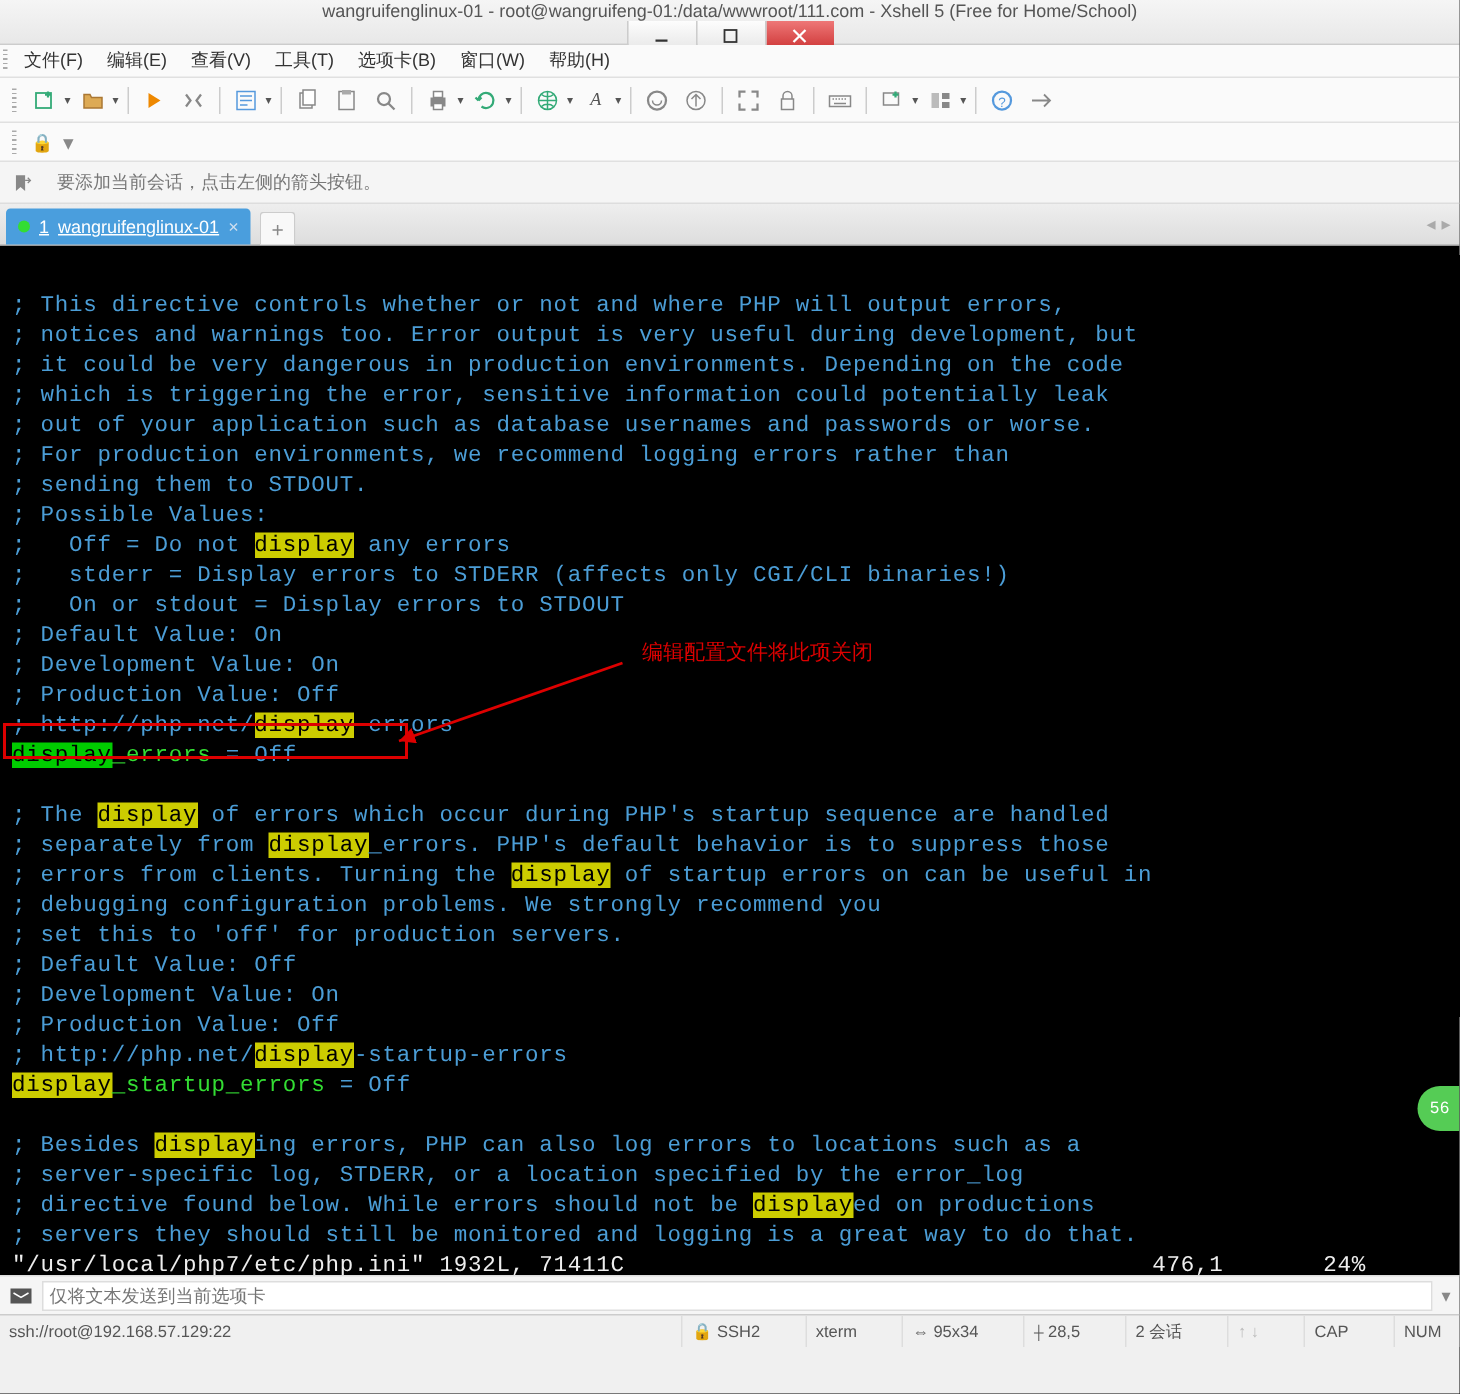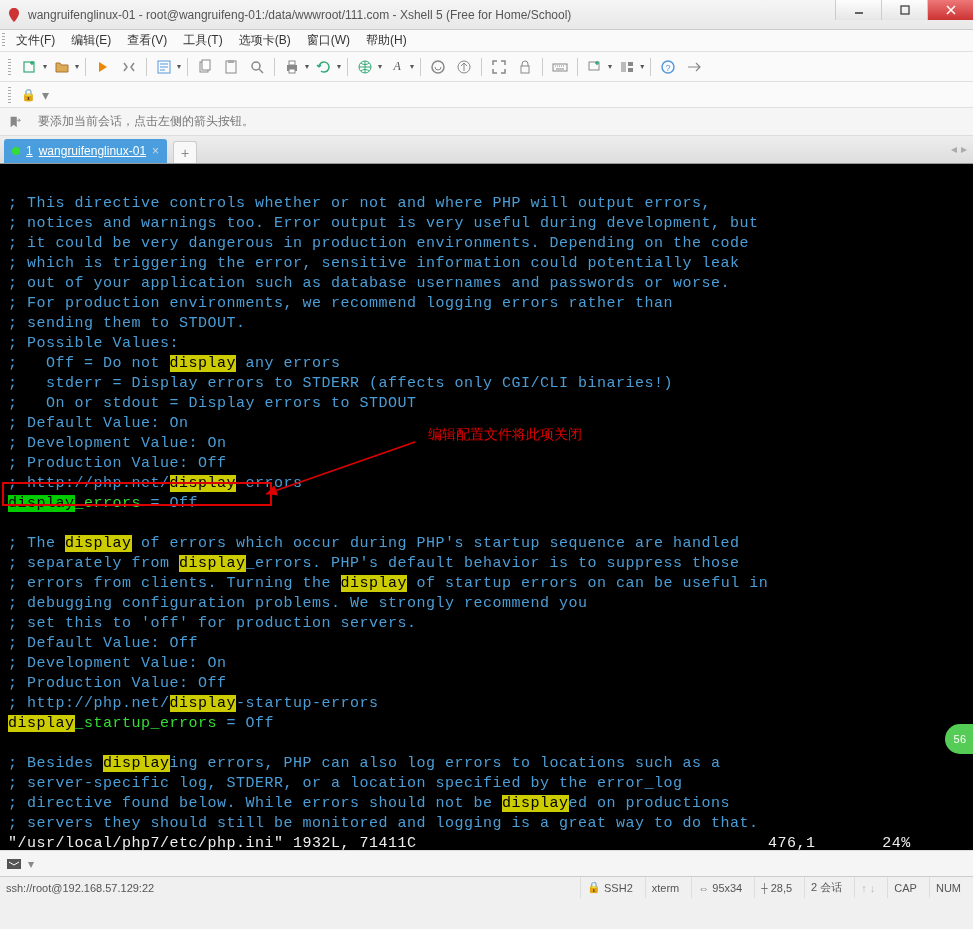--- a/index.html
+++ b/index.html
@@ -1,19 +1,19 @@
 <!DOCTYPE html>
 <html><head>
 <meta charset="utf-8">
 <style>
 * { margin: 0; padding: 0; box-sizing: border-box; }
 body { font-family: "Microsoft YaHei", "Segoe UI", Tahoma, sans-serif; font-size: 12px; background: #f0f0f0; width: 973px; height: 929px; overflow: hidden; position: relative; }
 
 
-.titlebar { height: 30px; background: linear-gradient(to bottom, #f5f5f5, #e8e8e8); display: flex; align-items: center; border-bottom: 1px solid #ccc; }
+.titlebar { height: 30px; background: linear-gradient(to bottom, #f5f5f5, #e8e8e8); display: flex; align-items: center; border-bottom: 1px solid #ccc; flex-direction: column; }
 .titlebar .app-icon { width: 16px; height: 16px; margin: 0 6px; }
 .titlebar .title-text { flex: 1; color: #555; font-size: 12px; }
 .win-controls { display: flex; height: 100%; }
 .win-btn { width: 46px; height: 20px; display: flex; align-items: center; justify-content: center; border-left: 1px solid #ccc; background: linear-gradient(to bottom, #fdfdfd, #e6e6e6); }
 .win-btn.close { background: linear-gradient(to bottom, #e77, #c33); color: white; width: 46px; }
 .win-btn svg { width: 10px; height: 10px; }
 
 
 .menubar { height: 22px; background: #fafafa; display: flex; align-items: center; padding: 0 8px; border-bottom: 1px solid #e0e0e0; position: relative; }
 .menuitem { padding: 2px 8px; color: #333; cursor: default; }
@@ -55,21 +55,21 @@
 .annot-arrow { position: absolute; pointer-events: none; }
 .status-line { color: #eee; background: #000; }
 .badge56 { position: absolute; right: -2px; top: 560px; width: 30px; height: 30px; background: #5c5; border-radius: 50% 0 0 50%; color: white; display: flex; align-items: center; justify-content: center; font-size: 11px; font-family: sans-serif; }
 
 
 .inputbar { height: 26px; background: #f5f5f5; display: flex; align-items: center; padding: 0 6px; gap: 6px; border-top: 1px solid #ddd; }
 .inputbar input { flex: 1; border: 1px solid #ddd; background: #fff; height: 20px; padding: 0 4px; font-size: 12px; color: #999; }
 .inputbar .drop { color: #888; }
 
 
-.statusbar { height: 22px; background: #f0f0f0; display: flex; align-items: center; padding: 0 6px; border-top: 1px solid #ccc; font-size: 11px; color: #555; gap: 6px; }
+.statusbar { height: 22px; background: #f0f0f0; display: flex; align-items: center; padding: 0 6px; border-top: 1px solid #ccc; font-size: 11px; color: #555; gap: 24px; }
 .statusbar .fill { flex: 1; }
 .statusbar .cell { padding: 0 6px; border-left: 1px solid #ddd; height: 100%; display: flex; align-items: center; gap: 3px; }
 .statusbar .arrows { color: #bbb; }
 </style>
 </head>
 <body>
 
 <div class="titlebar">
   <svg class="app-icon" viewBox="0 0 16 16">
       <path fill="#c33" d="M8 1c3 0 5 2 5 5 0 4-5 9-5 9S3 10 3 6c0-3 2-5 5-5z"></path>
@@ -285,20 +285,21 @@
       <line x1="155" y1="3" x2="6" y2="55" stroke="#d00" stroke-width="1.8" marker-end="url(#ah)"></line>
     </svg>
   <div class="badge56">56</div>
 </div>
 
 <div class="inputbar">
   <svg width="16" height="16" viewBox="0 0 16 16">
       <rect x="1" y="3" width="14" height="10" fill="#555"></rect>
       <path d="M3 6l5 3 5-3" stroke="#fff" fill="none"></path>
     </svg>
+  <input type="text" placeholder="仅将文本发送到当前选项卡" style="">
   <span class="drop">▾</span>
 </div>
 
 <div class="statusbar">
   <span>ssh://root@192.168.57.129:22</span>
   <span class="fill"></span>
   <span class="cell">🔒 <span>SSH2</span></span>
   <span class="cell">xterm</span>
   <span class="cell">⇔ <span>95x34</span></span>
   <span class="cell">

